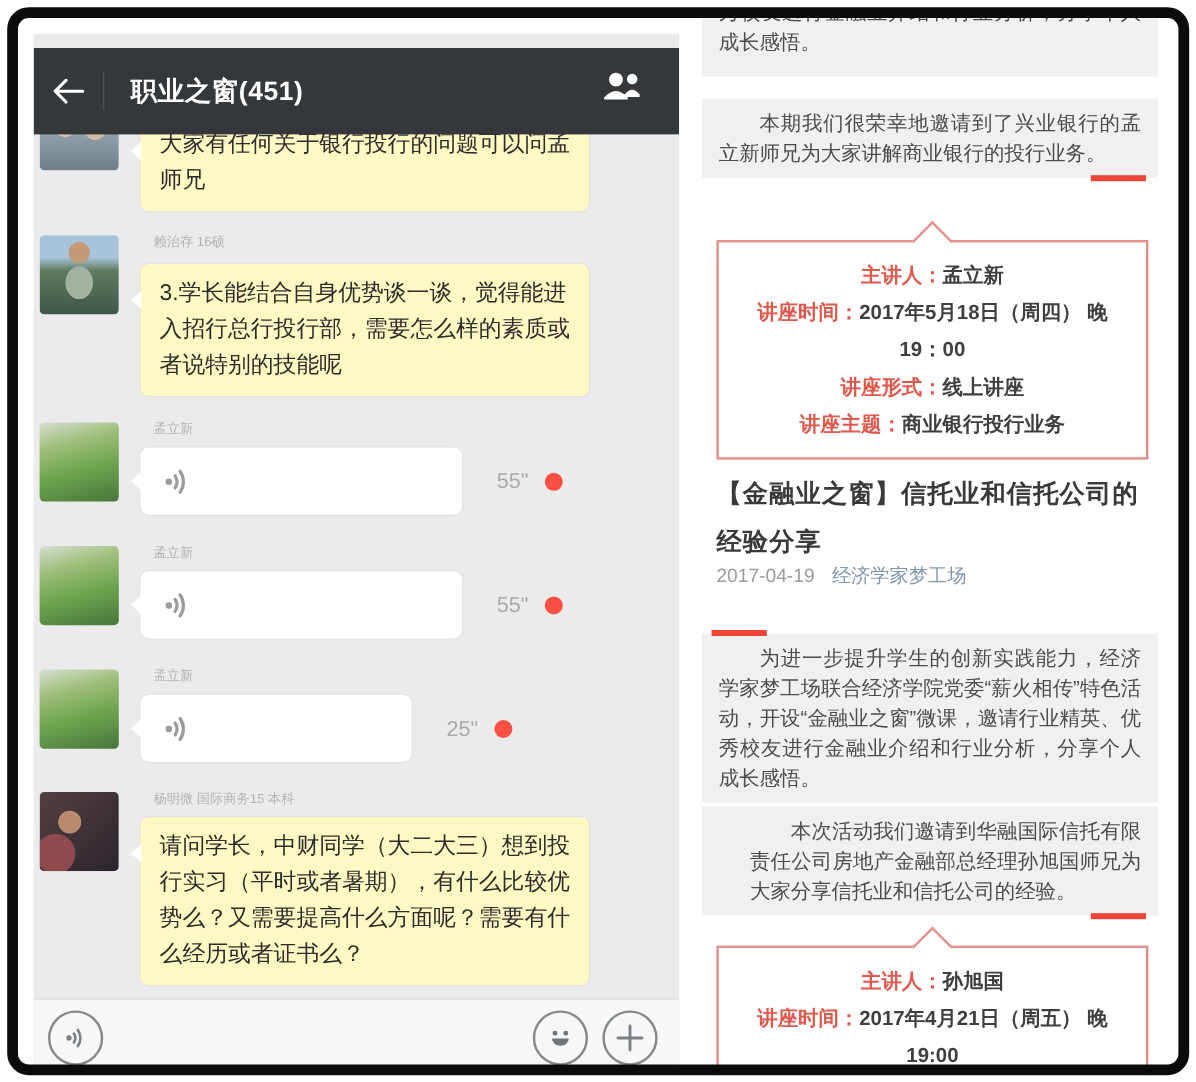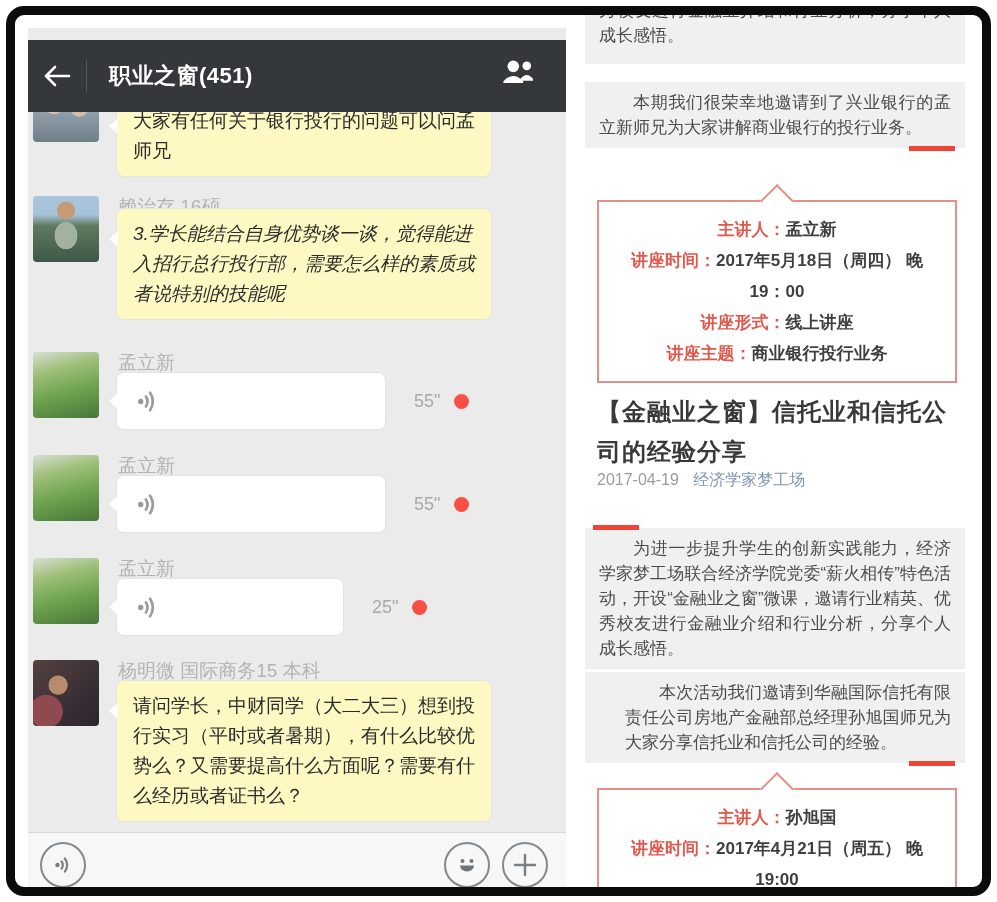--- a/index.html
+++ b/index.html
@@ -35,21 +35,21 @@
       radial-gradient(circle at 50% 22%, #c59a76 0 14%, rgba(0,0,0,0) 15%),
       radial-gradient(ellipse at 50% 60%, #a3b1a0 0 24%, rgba(0,0,0,0) 25%),
       linear-gradient(180deg,#a8c4da 0 28%, #5f7a5e 45%, #3f5748 100%); }
   .av-field { background:
       linear-gradient(165deg,#d7dfd2 0%, #9fbf7a 28%, #6da34e 60%, #49763a 100%); }
   .av-dinner { background:
       radial-gradient(circle at 38% 38%, #b98a6e 0 16%, rgba(0,0,0,0) 17%),
       radial-gradient(circle at 20% 78%, #8e4a4e 0 22%, rgba(0,0,0,0) 23%),
       linear-gradient(135deg,#55403f 0%, #3a3036 60%, #2b262c 100%); }
 
-  .sender { position:absolute; left:90px; top:0; font-size:19px; color:#b3b3b3; white-space:nowrap; }
+  .sender { position:absolute; left:100px; top:0; font-size:11px; color:#b3b3b3; white-space:nowrap; }
   .bubble { position:absolute; left:88px; background:#fef9c3; border:1px solid #e3e3e3;
             border-radius:8px; padding:10px 16px; font-size:19px; line-height:30px;
             color:#2c2c2c; max-width:376px; }
   .bubble::before { content:""; position:absolute; left:-8px; top:22px; width:0; height:0;
             border-top:8px solid transparent; border-bottom:8px solid transparent;
             border-right:9px solid #fff; }
   .voice-row { position:absolute; left:88px; display:flex; align-items:center; }
   .voice-bubble { position:relative; background:#fff; border:1px solid #e3e3e3; border-radius:8px;
             height:58px; display:flex; align-items:center; padding-left:18px; cursor:pointer; }
   .voice-bubble::before { content:""; position:absolute; left:-8px; top:20px; width:0; height:0;
@@ -76,21 +76,21 @@
 
   .callout { position:absolute; left:12px; right:8px; border:2px solid #e39089;
             background:#fff; padding:12px 16px;text-align:center; }
   .callout::before { content:""; position:absolute; top:-13px; left:50%; width:22px; height:22px;
             background:#fff; border-left:2px solid #e39089; border-top:2px solid #e39089;
             transform:translateX(-50%) rotate(45deg); }
   .c-row { font-size:17px; line-height:31px; }
   .c-label { color:#e0584c; font-weight:bold; }
   .c-value { color:#3f3f3f; font-weight:bold; }
 
-  .art-title { position:absolute; left:12px; right:4px; font-size:24px; line-height:40px;
+  .art-title { position:absolute; left:12px; right:4px; font-size:21px; line-height:40px;
             color:#393939; font-weight:bold; letter-spacing:1px; }
   .art-meta { position:absolute; left:12px; font-size:16px; }
   .art-date { color:#9b9b9b; }
   .art-account { color:#7e96ad; margin-left:10px; cursor:pointer; }
 </style>
 </head>
 <body>
 
 <div class="stage">
   <div class="screen">
@@ -99,21 +99,21 @@
       <div class="chat-pane">
 
         <div class="msg" style="top:48px;">
           <div class="avatar av-people"></div>
           <div class="bubble" style="top:19px;">大家有任何关于银行投行的问题可以问孟师兄</div>
         </div>
 
         <div class="msg" style="top:166px;">
           <div class="avatar av-statue" style="top:2px;"></div>
           <div class="sender">赖治存 16硕</div>
-          <div class="bubble" style="top:14px;font-style:italic;">3.学长能结合自身优势谈一谈，觉得能进入招行总行投行部，需要怎么样的素质或者说特别的技能呢</div>
+          <div class="bubble" style="top:25px;">3.学长能结合自身优势谈一谈，觉得能进入招行总行投行部，需要怎么样的素质或者说特别的技能呢</div>
         </div>
 
         <div class="msg" style="top:322px;">
           <div class="avatar av-field" style="top:2px;"></div>
           <div class="sender">孟立新</div>
           <div class="voice-row" style="top:22px;">
             <div class="voice-bubble" style="width:270px;">
               <svg width="27" height="27" viewBox="0 0 26 26">
                 <circle cx="5.5" cy="13" r="2.6" fill="#9b9b9b"></circle>
                 <path d="M10.5 8.2 A8.6 8.6 0 0 1 10.5 17.8" fill="none" stroke="#9b9b9b" stroke-width="2.6" stroke-linecap="round"></path>

